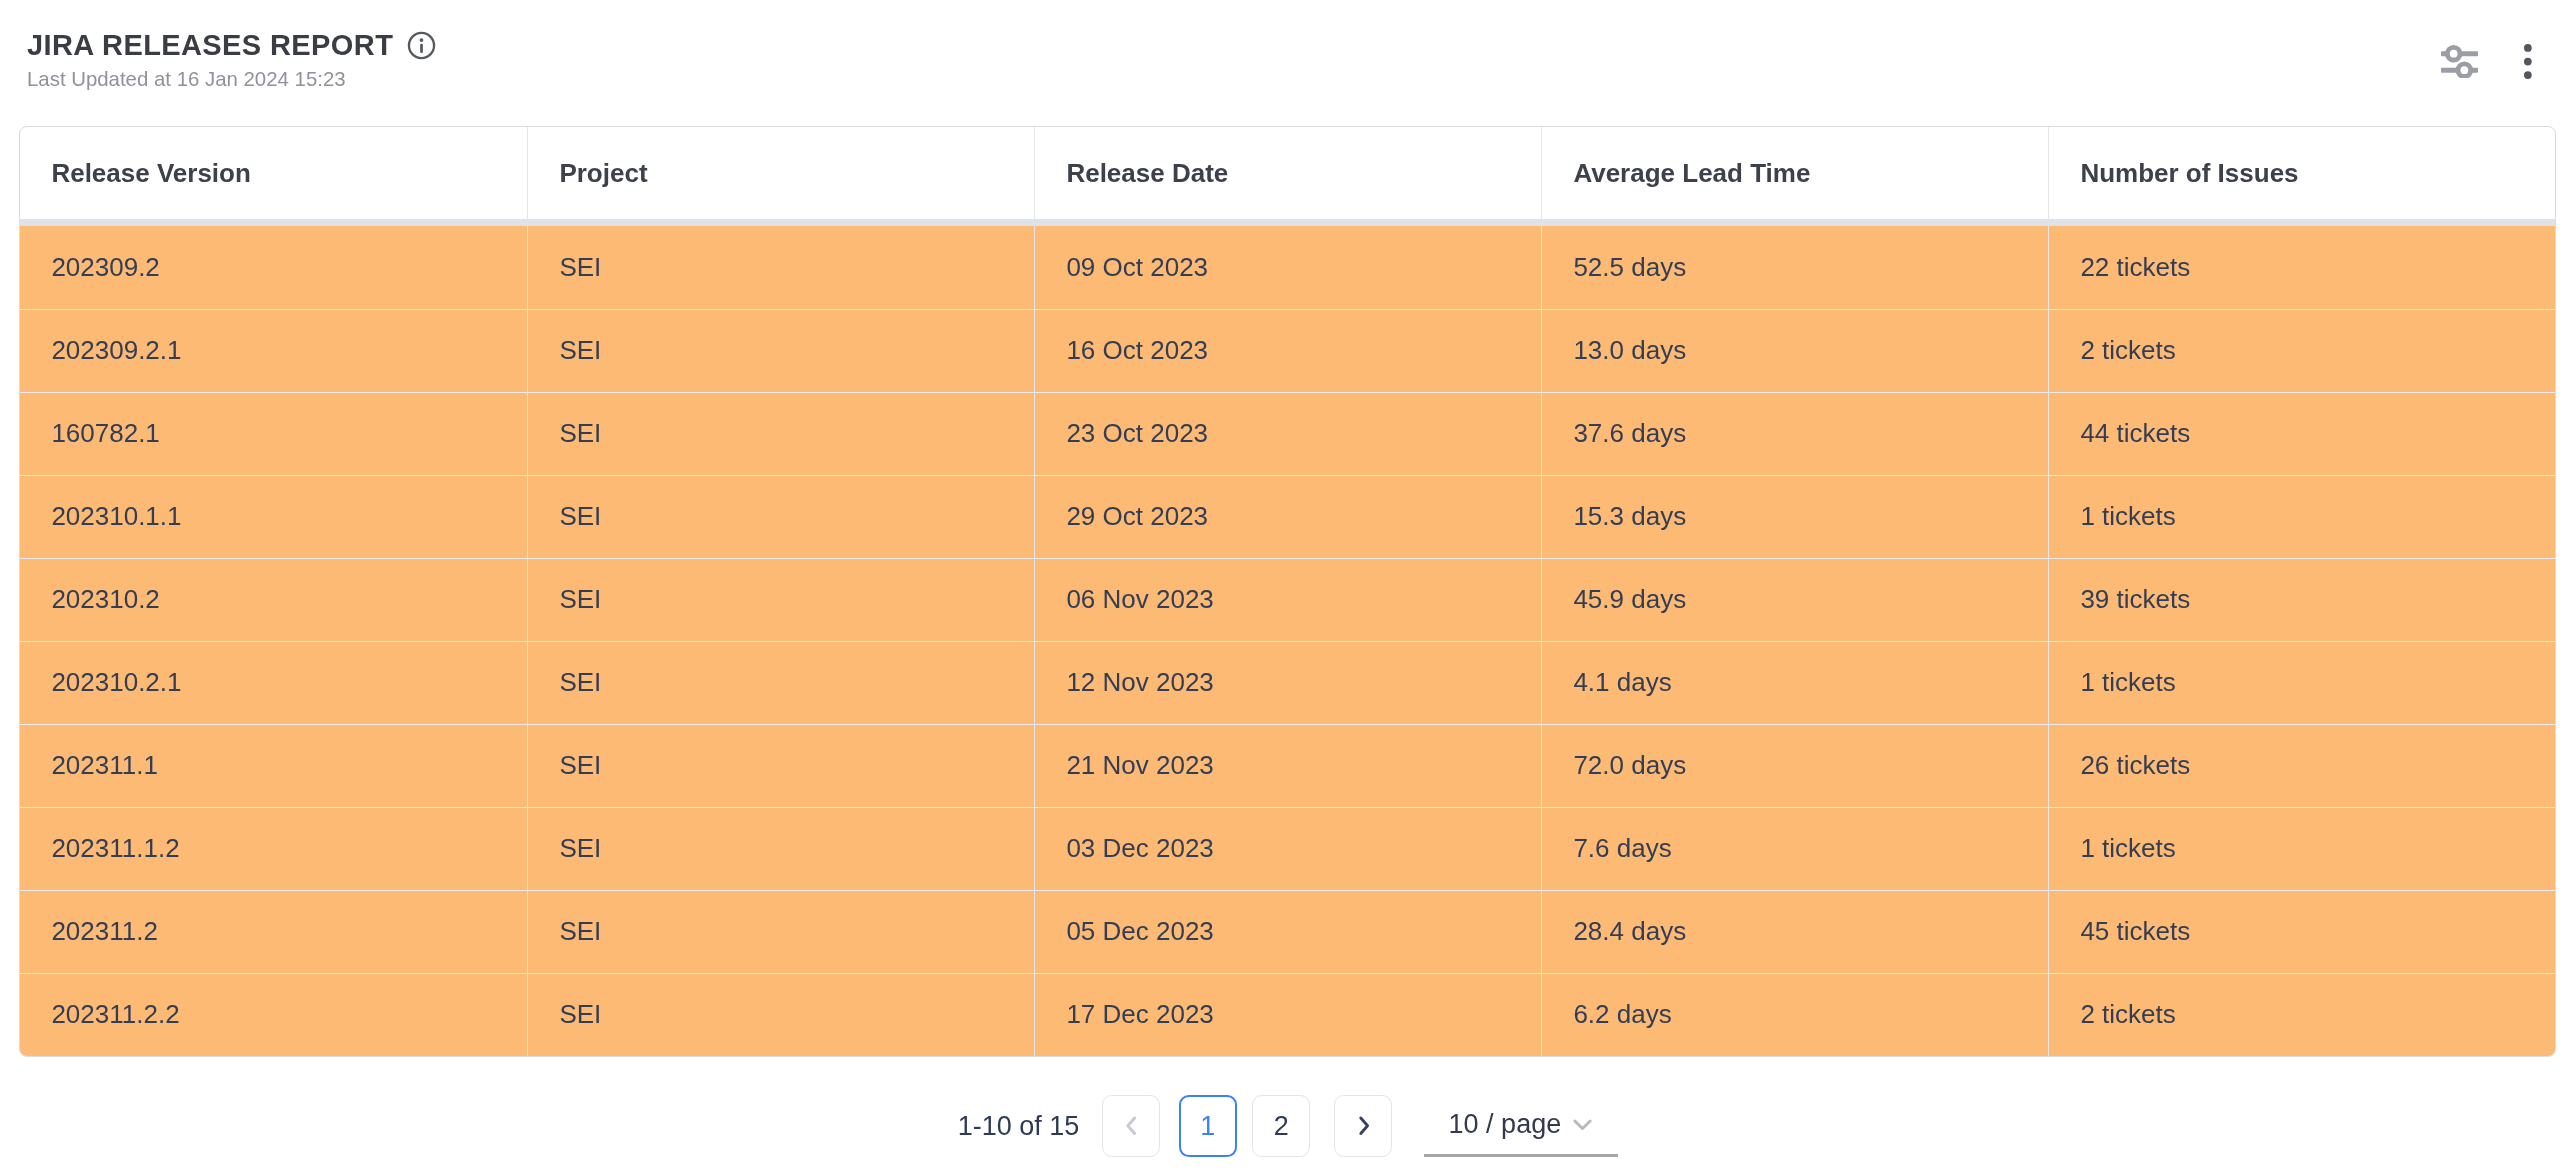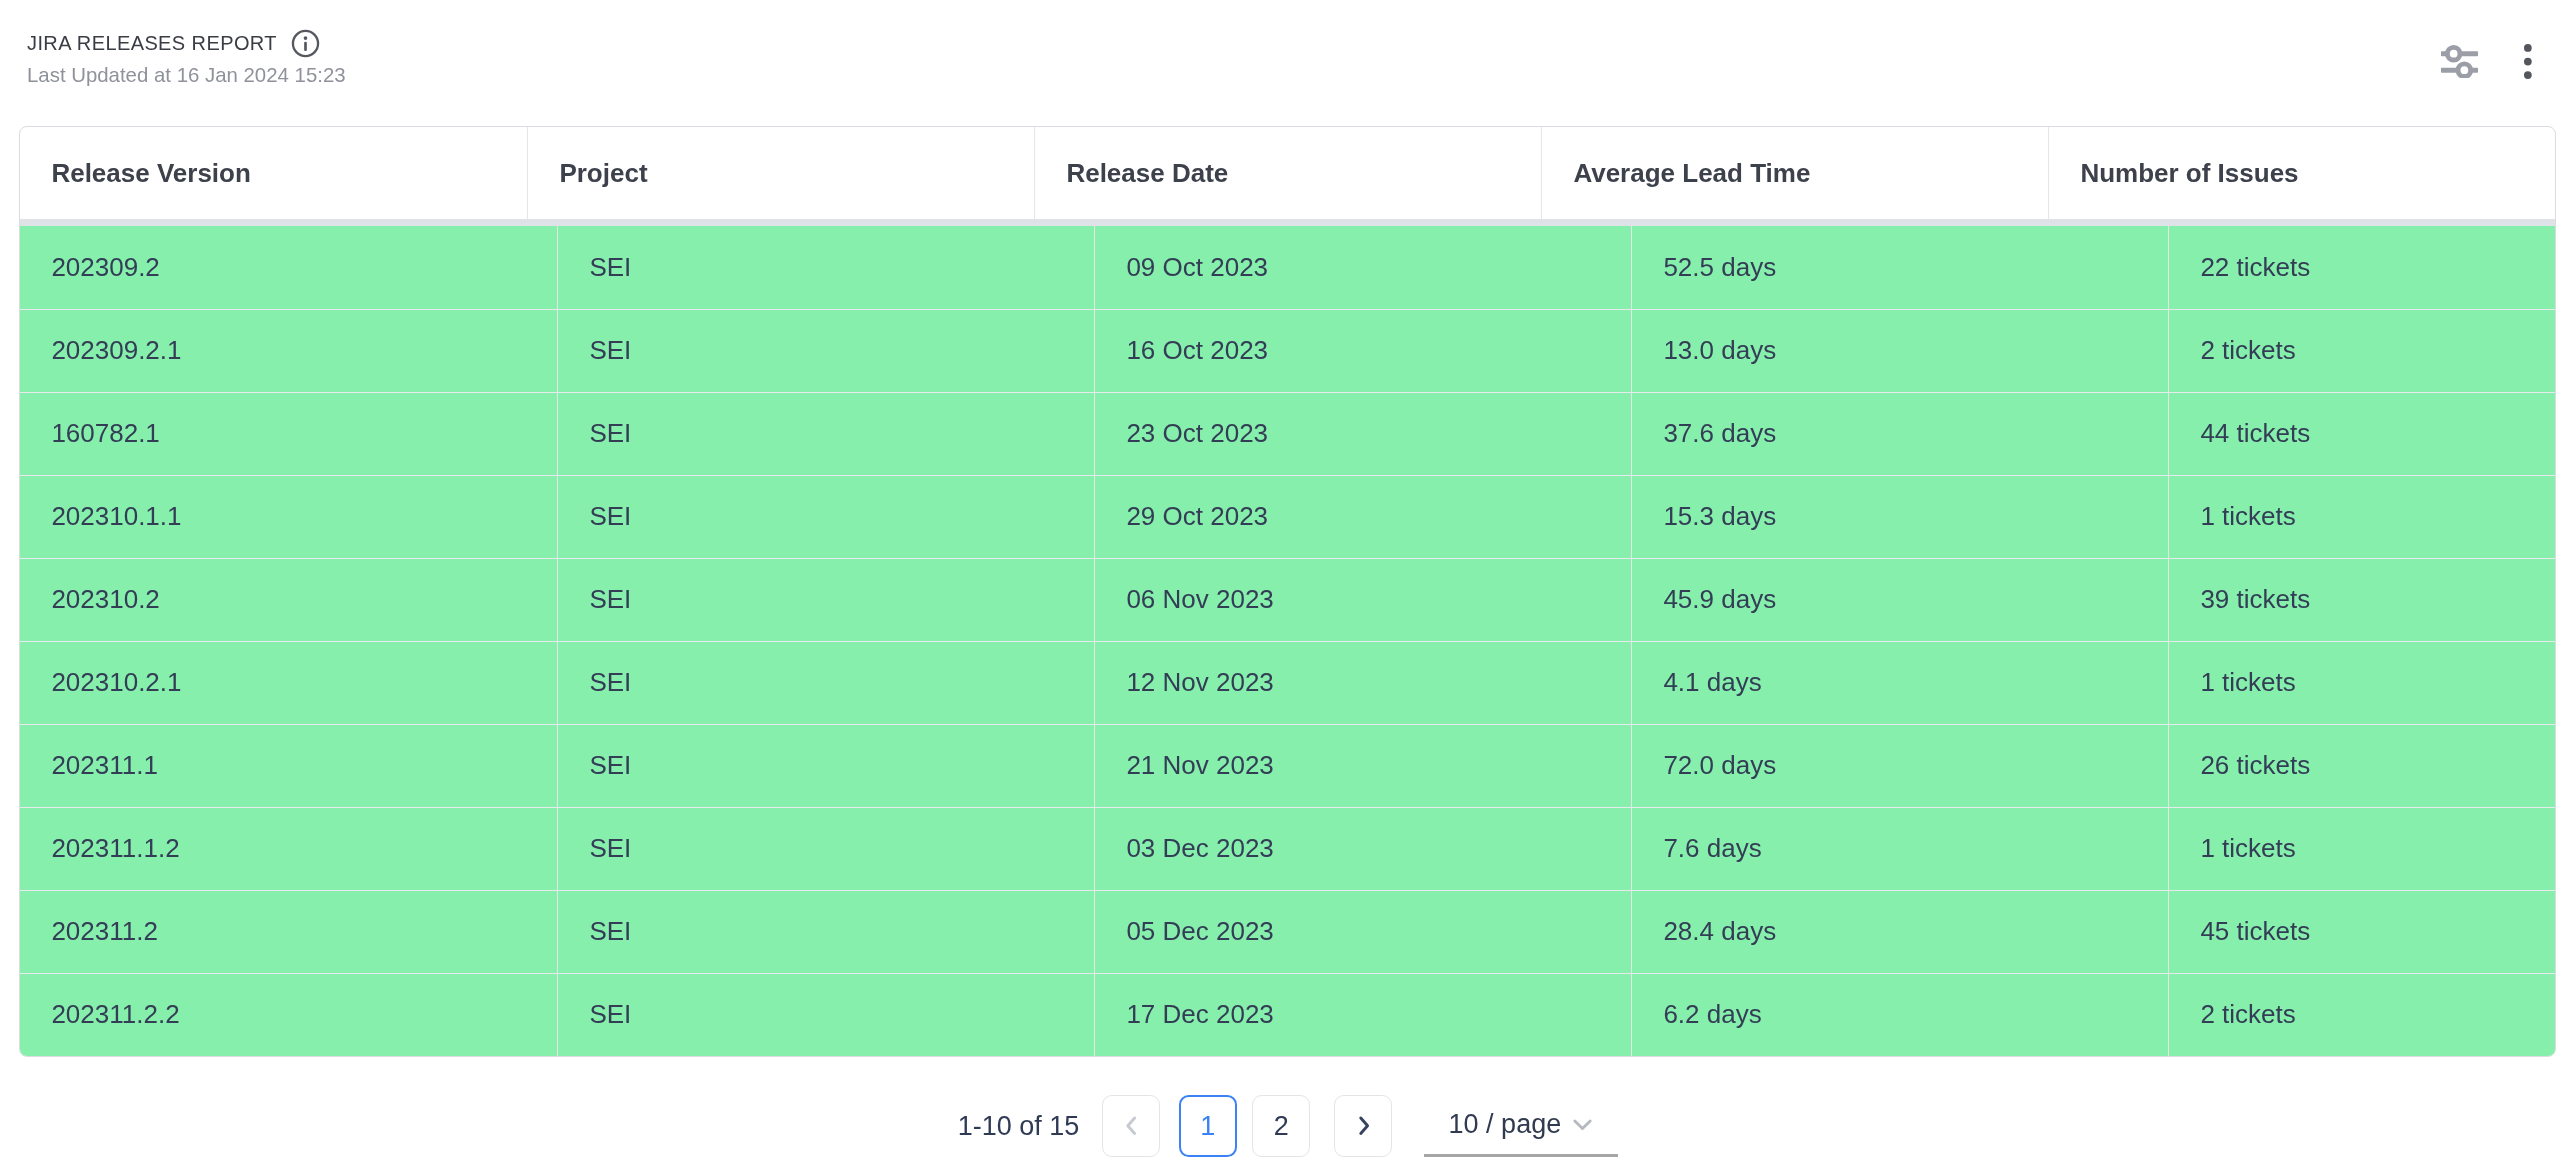--- a/index.html
+++ b/index.html
@@ -13,21 +13,21 @@
   }
 
   
   .widget-header {
     position: absolute; top: 0; left: 0; right: 0;
     padding: 29px 43px 0 27px;
     display: flex; justify-content: space-between; align-items: flex-start;
   }
   .title-row { display: flex; align-items: center; gap: 13.6px; }
   .widget-title {
-    font-size: 20px; font-weight: 400; color: #3A3D44;
+    font-size: 29px; font-weight: 700; color: #3A3D44;
     letter-spacing: 0.4px;
   }
   .icon-info { width: 29px; height: 29px; display: inline-flex; cursor: pointer; }
   .subtitle { margin-top: 6px; font-size: 20.4px; color: #8F929B; }
 
   .header-actions { display: flex; align-items: center; gap: 45px; margin-top: 13.6px; }
   .icon-btn { display: inline-flex; cursor: pointer; background: none; border: none; }
 
   
   .table {
@@ -36,21 +36,21 @@
     background: #fff; overflow: hidden;
   }
   .thead { display: flex; height: 92px; }
   .th {
     flex: 0 0 20%; display: flex; align-items: center;
     padding-left: 31px;
     font-size: 26px; font-weight: 700; color: #3C414B;
   }
   .th + .th { border-left: 1.9px solid #E4E6EA; }
   .head-band { height: 6.8px; background: #DFE2E7; }
-  .tr { display: flex; height: 83px; background: #86efac; gap: 30px; }
+  .tr { display: flex; height: 83px; background: #fdba74; }
   .tr + .tr { border-top: 1.9px solid #E9EAEE; }
   .td {
     flex: 0 0 20%; display: flex; align-items: center;
     padding-left: 31px;
     font-size: 26px; color: #333D55;
   }
   .td + .td { border-left: 1.9px solid #E4E6EA; }
 
   
   .pagination {

